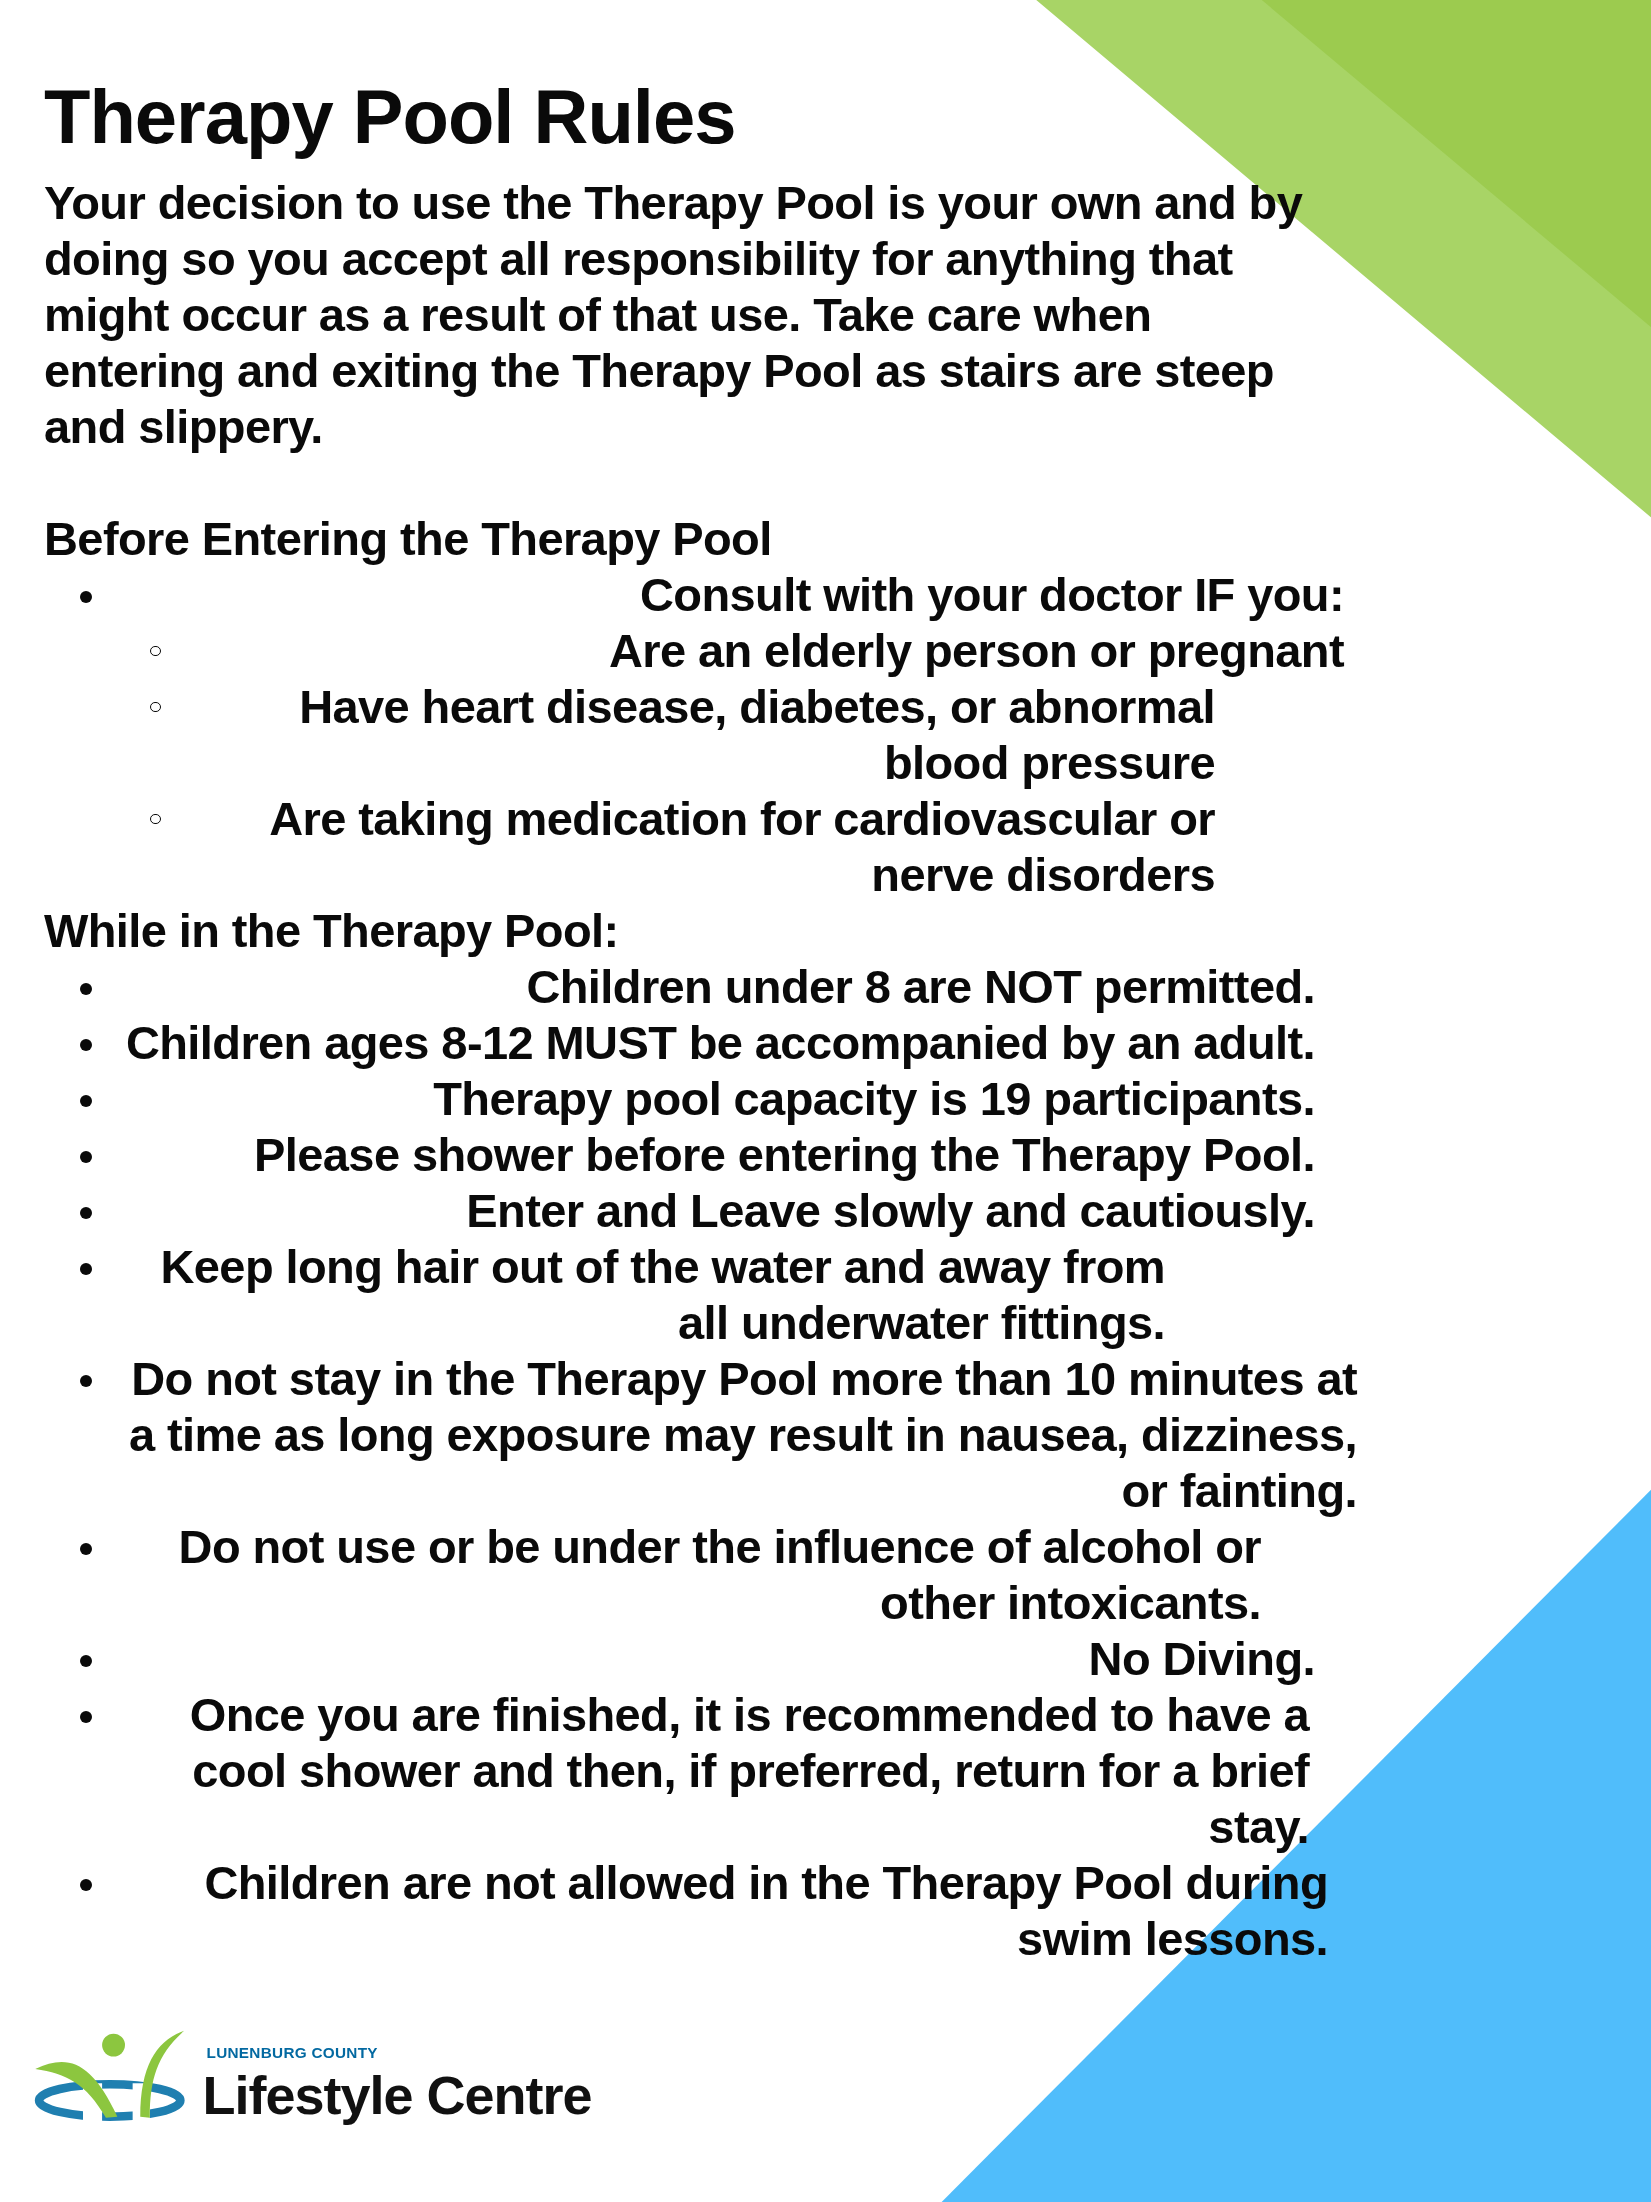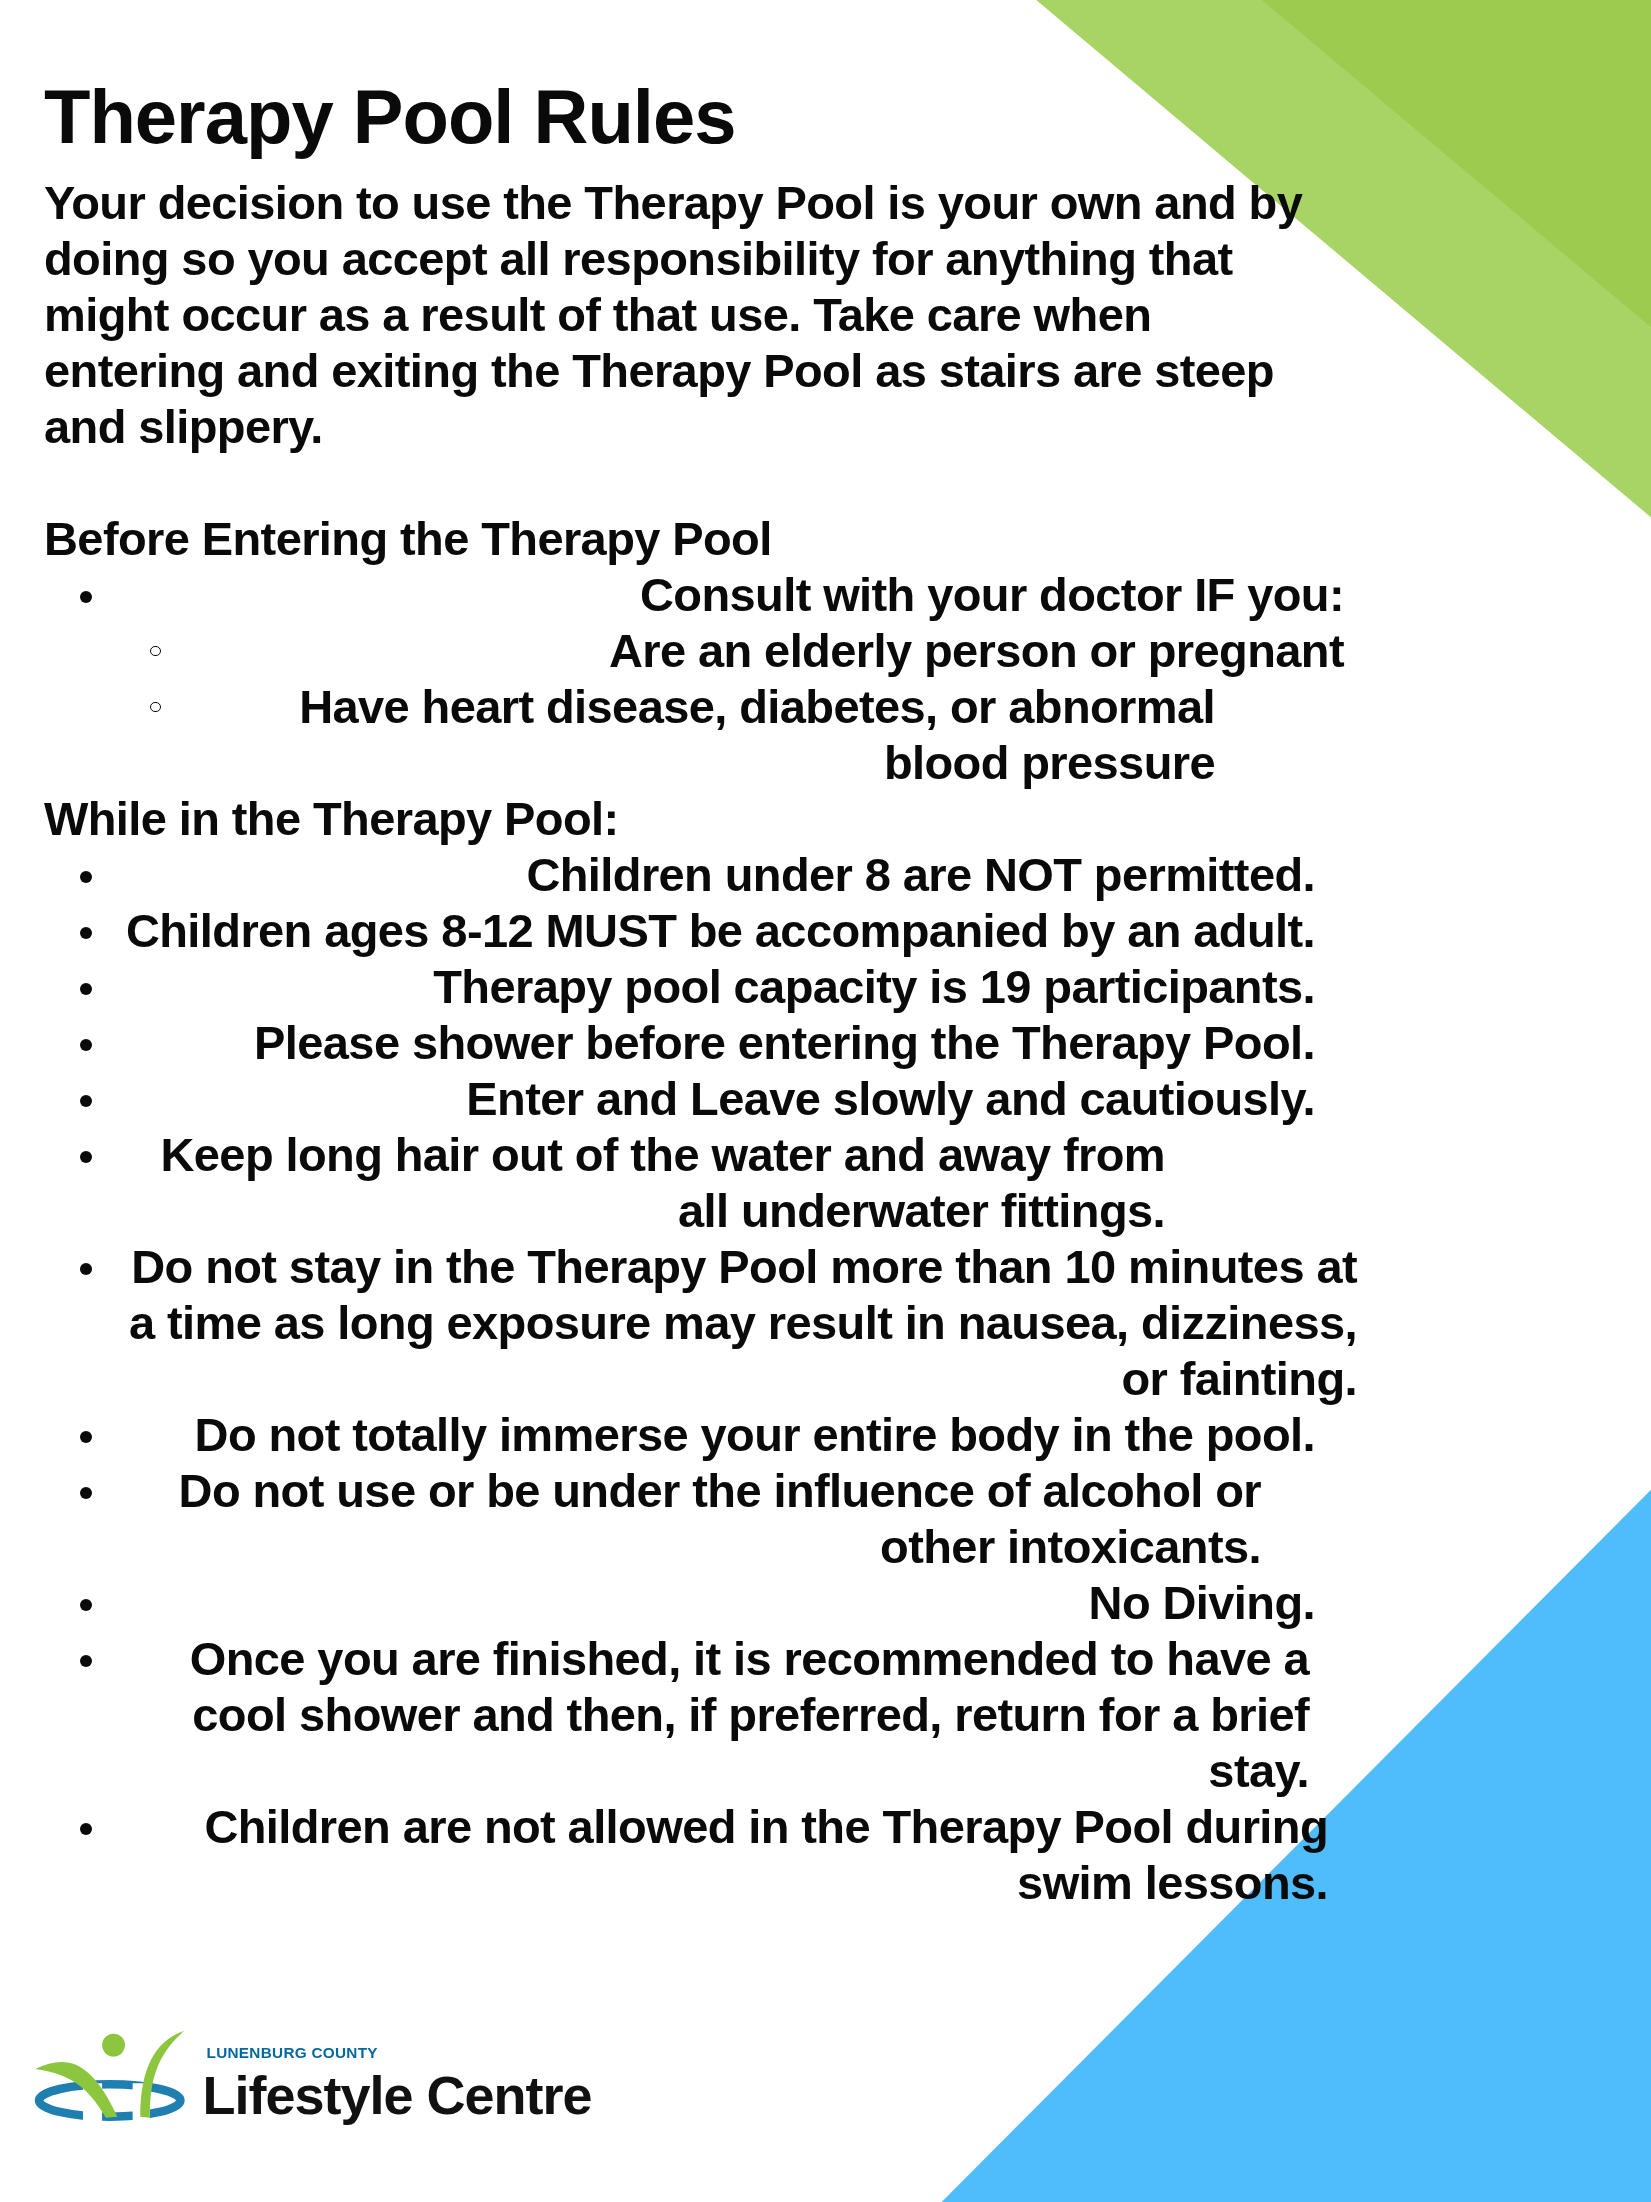--- a/index.html
+++ b/index.html
@@ -38,33 +38,33 @@
   <div class="body">
     <p class="para">Your decision to use the Therapy Pool is your own and by doing so you accept all responsibility for anything that might occur as a result of that use. Take care when entering and exiting the Therapy Pool as stairs are steep and slippery.</p>
     <div class="blank"></div>
     <p class="heading">Before Entering the Therapy Pool</p>
     <ul class="l1">
       <li>
         <span>Consult with your doctor IF you:</span>
         <ul class="l2">
           <li>Are an elderly person or pregnant</li>
           <li class="w2" style="width:1032px">Have heart disease, diabetes, or abnormal blood pressure</li>
+          <li style="width:1032px">Are taking medication for cardiovascular or nerve disorders</li>
         </ul>
       </li>
     </ul>
     <p class="heading">While in the Therapy Pool:</p>
     <ul class="l1" style="width:1271px">
       <li>Children under 8 are NOT permitted.</li>
       <li>Children ages 8-12 MUST be accompanied by an adult.</li>
       <li>Therapy pool capacity is 19 participants.</li>
       <li>Please shower before entering the Therapy Pool.</li>
       <li>Enter and Leave slowly and cautiously.</li>
       <li style="width:1051px">Keep long hair out of the water and away from all underwater fittings.</li>
       <li style="width:1243px">Do not stay in the Therapy Pool more than 10 minutes at a time as long exposure may result in nausea, dizziness, or fainting.</li>
-      <li>Do not totally immerse your entire body in the pool.</li>
       <li style="width:1147px">Do not use or be under the influence of alcohol or other intoxicants.</li>
       <li>No Diving.</li>
       <li style="width:1195px">Once you are finished, it is recommended to have a cool shower and then, if preferred, return for a brief stay.</li>
       <li style="width:1214px">Children are not allowed in the Therapy Pool during swim lessons.</li>
     </ul>
   </div>
 </div>
 
 <div class="logo">
   <svg width="163" height="105" viewBox="0 0 170 110">

